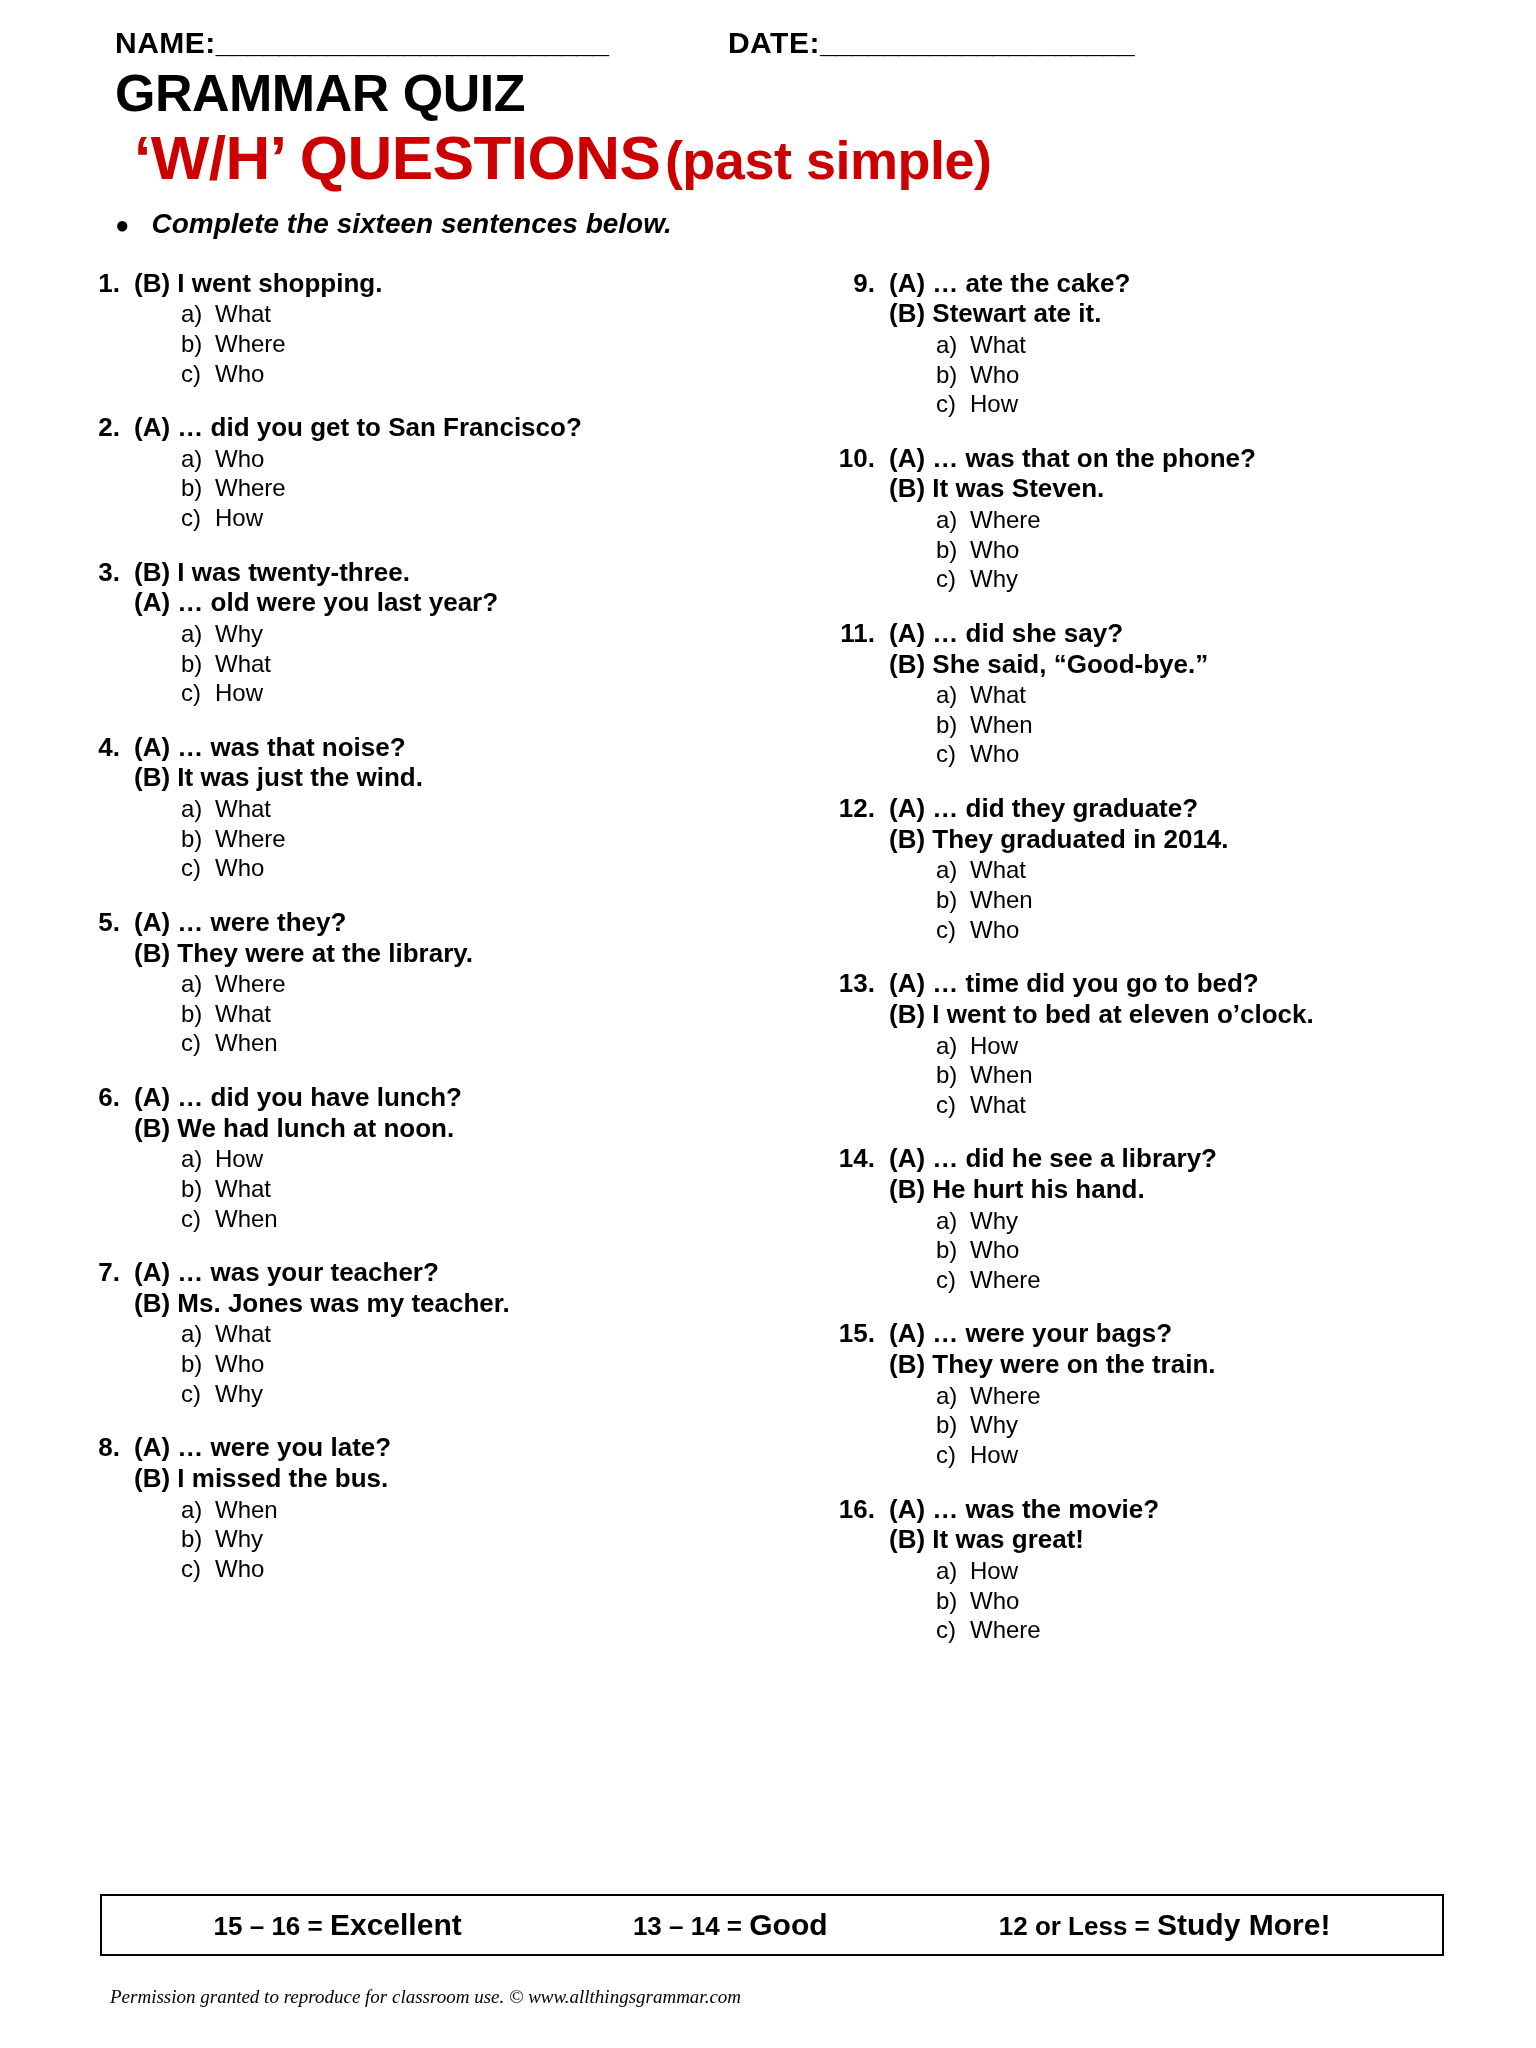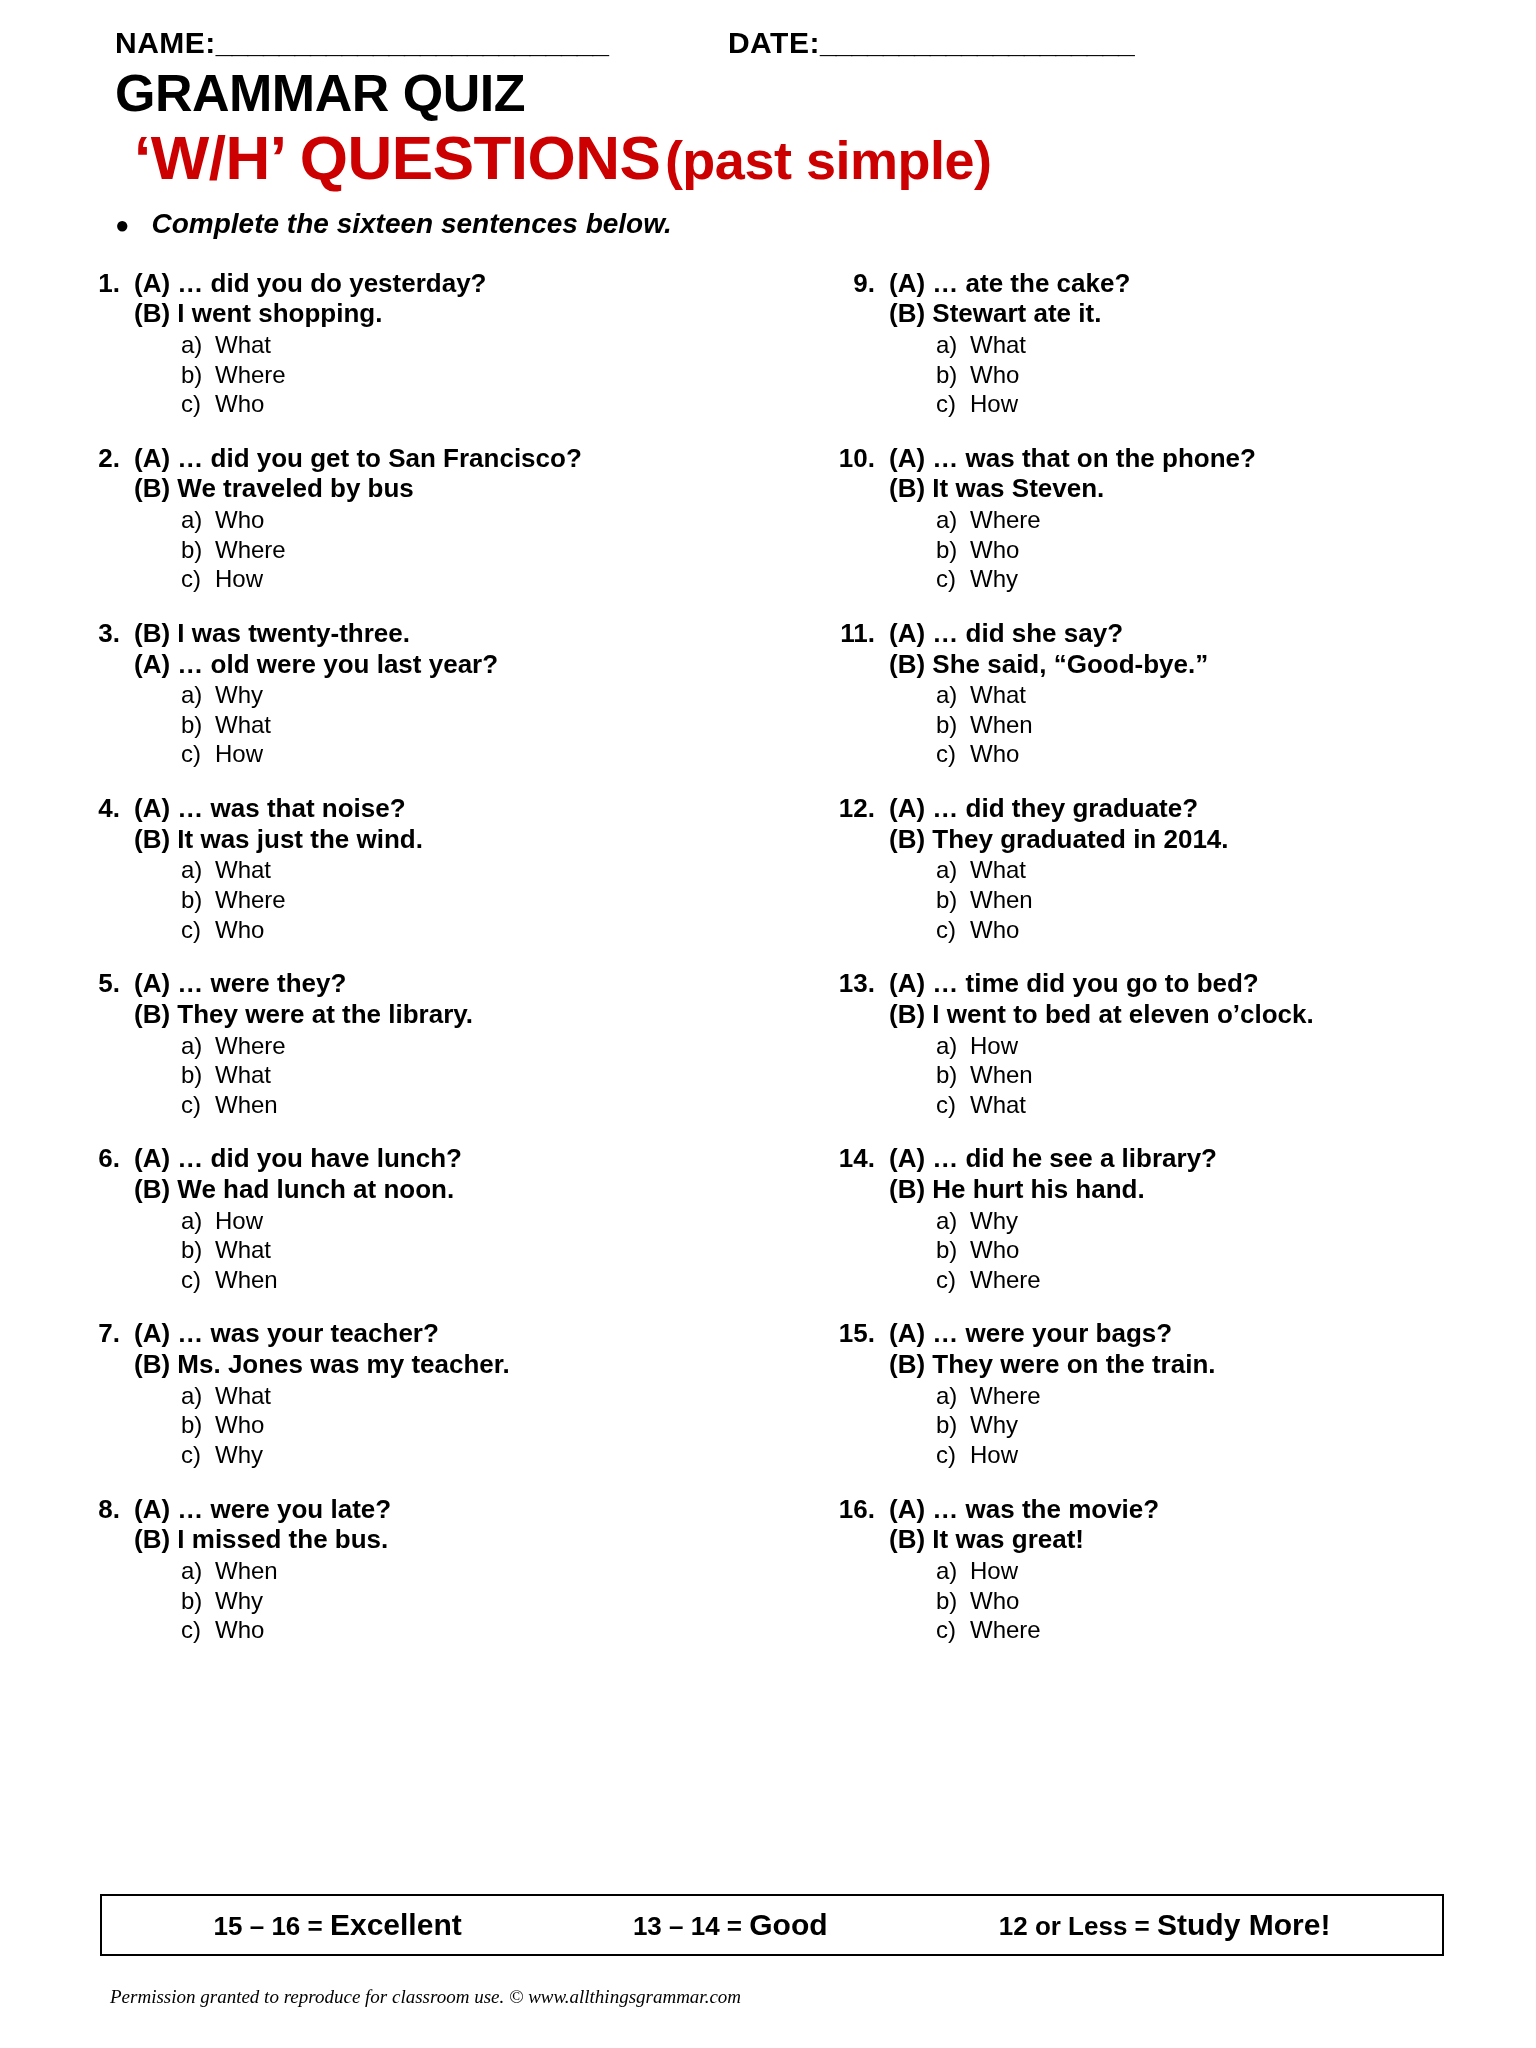--- a/index.html
+++ b/index.html
@@ -171,33 +171,31 @@
     <span>Complete the sixteen sentences below.</span>
   </div>
 
   <div class="columns">
 
     <div class="col left">
 
       <div class="item">
         <div class="num">1.</div>
         <div class="body">
-          <div class="qline">(A) … did you do yesterday?</div>
           <div class="qline">(B) I went shopping.</div>
           <div class="opt"><span class="lab">a)</span><span>What</span></div>
           <div class="opt"><span class="lab">b)</span><span>Where</span></div>
           <div class="opt"><span class="lab">c)</span><span>Who</span></div>
         </div>
       </div>
 
       <div class="item">
         <div class="num">2.</div>
         <div class="body">
           <div class="qline">(A) … did you get to San Francisco?</div>
-          <div class="qline">(B) We traveled by bus</div>
           <div class="opt"><span class="lab">a)</span><span>Who</span></div>
           <div class="opt"><span class="lab">b)</span><span>Where</span></div>
           <div class="opt"><span class="lab">c)</span><span>How</span></div>
         </div>
       </div>
 
       <div class="item">
         <div class="num">3.</div>
         <div class="body">
           <div class="qline">(B) I was twenty-three.</div>

